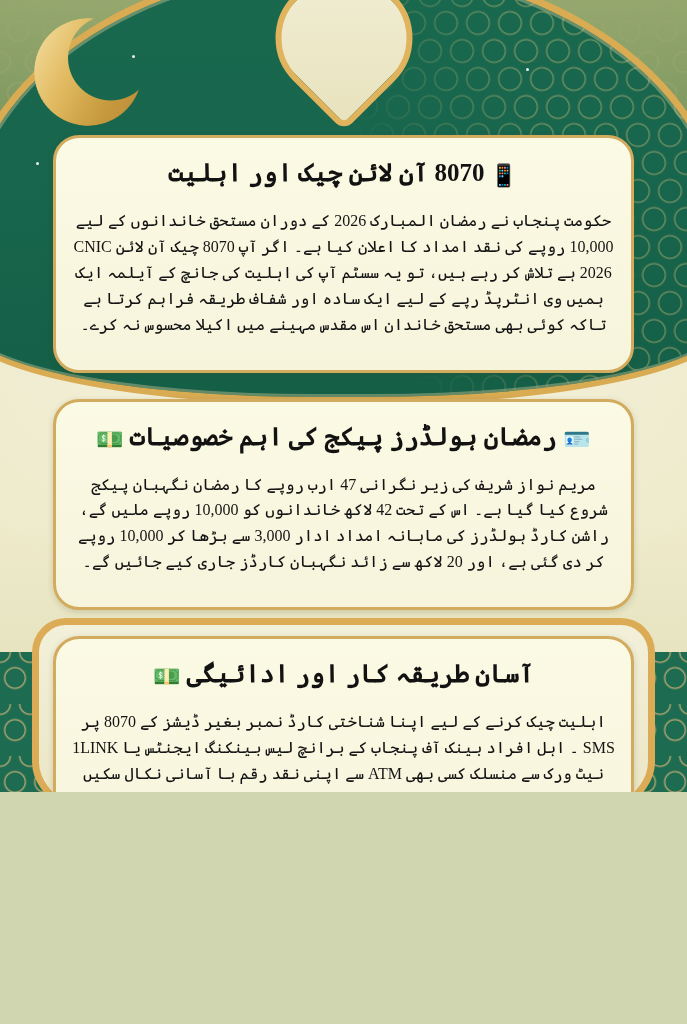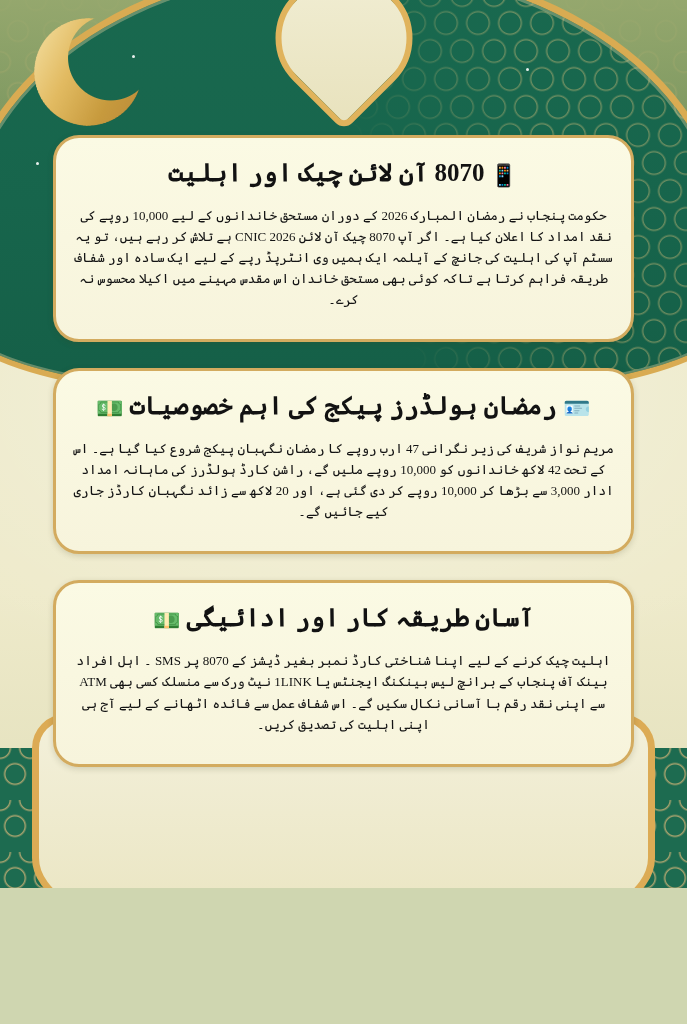--- a/index.html
+++ b/index.html
@@ -4,21 +4,21 @@
 <title>Ramzan Nigehban 8070</title>
 <style>
   html,body{margin:0;padding:0;}
   body{
     width:687px;height:1024px;overflow:hidden;
     font-family:"Liberation Serif","DejaVu Serif",serif;
     background:#cfd6b0;
     position:relative;
   }
   #poster{
-    position:absolute;inset:0;width:687px;height:888px;overflow:hidden;
+    position:absolute;inset:0;width:687px;height:792px;overflow:hidden;
     background:
       radial-gradient(120% 60% at 50% 0%, #8fa26a 0%, #7d9760 38%, #6f8d59 62%, #5d8152 100%);
   }
   
   .bg-geo{
     position:absolute;inset:0;
     background-image:
       radial-gradient(circle at 0 0, transparent 9px, rgba(214,182,114,.85) 10px, transparent 12px),
       radial-gradient(circle at 36px 0, transparent 9px, rgba(214,182,114,.85) 10px, transparent 12px),
       radial-gradient(circle at 18px 31px, transparent 9px, rgba(214,182,114,.85) 10px, transparent 12px),
@@ -108,21 +108,21 @@
     font-size:25px;
     font-weight:bold;
     color:#121212;
     line-height:1.5;
     margin:2px 0 6px;
     direction:rtl;
   }
   .card-title .emoji{font-size:22px;vertical-align:-2px;}
   .card-body{
     text-align:center;
-    font-size:13px;
+    font-size:16px;
     line-height:1.62;
     color:#141414;
     direction:rtl;
     font-weight:500;
   }
 </style>
 </head>
 <body>
 
 <div id="poster">

